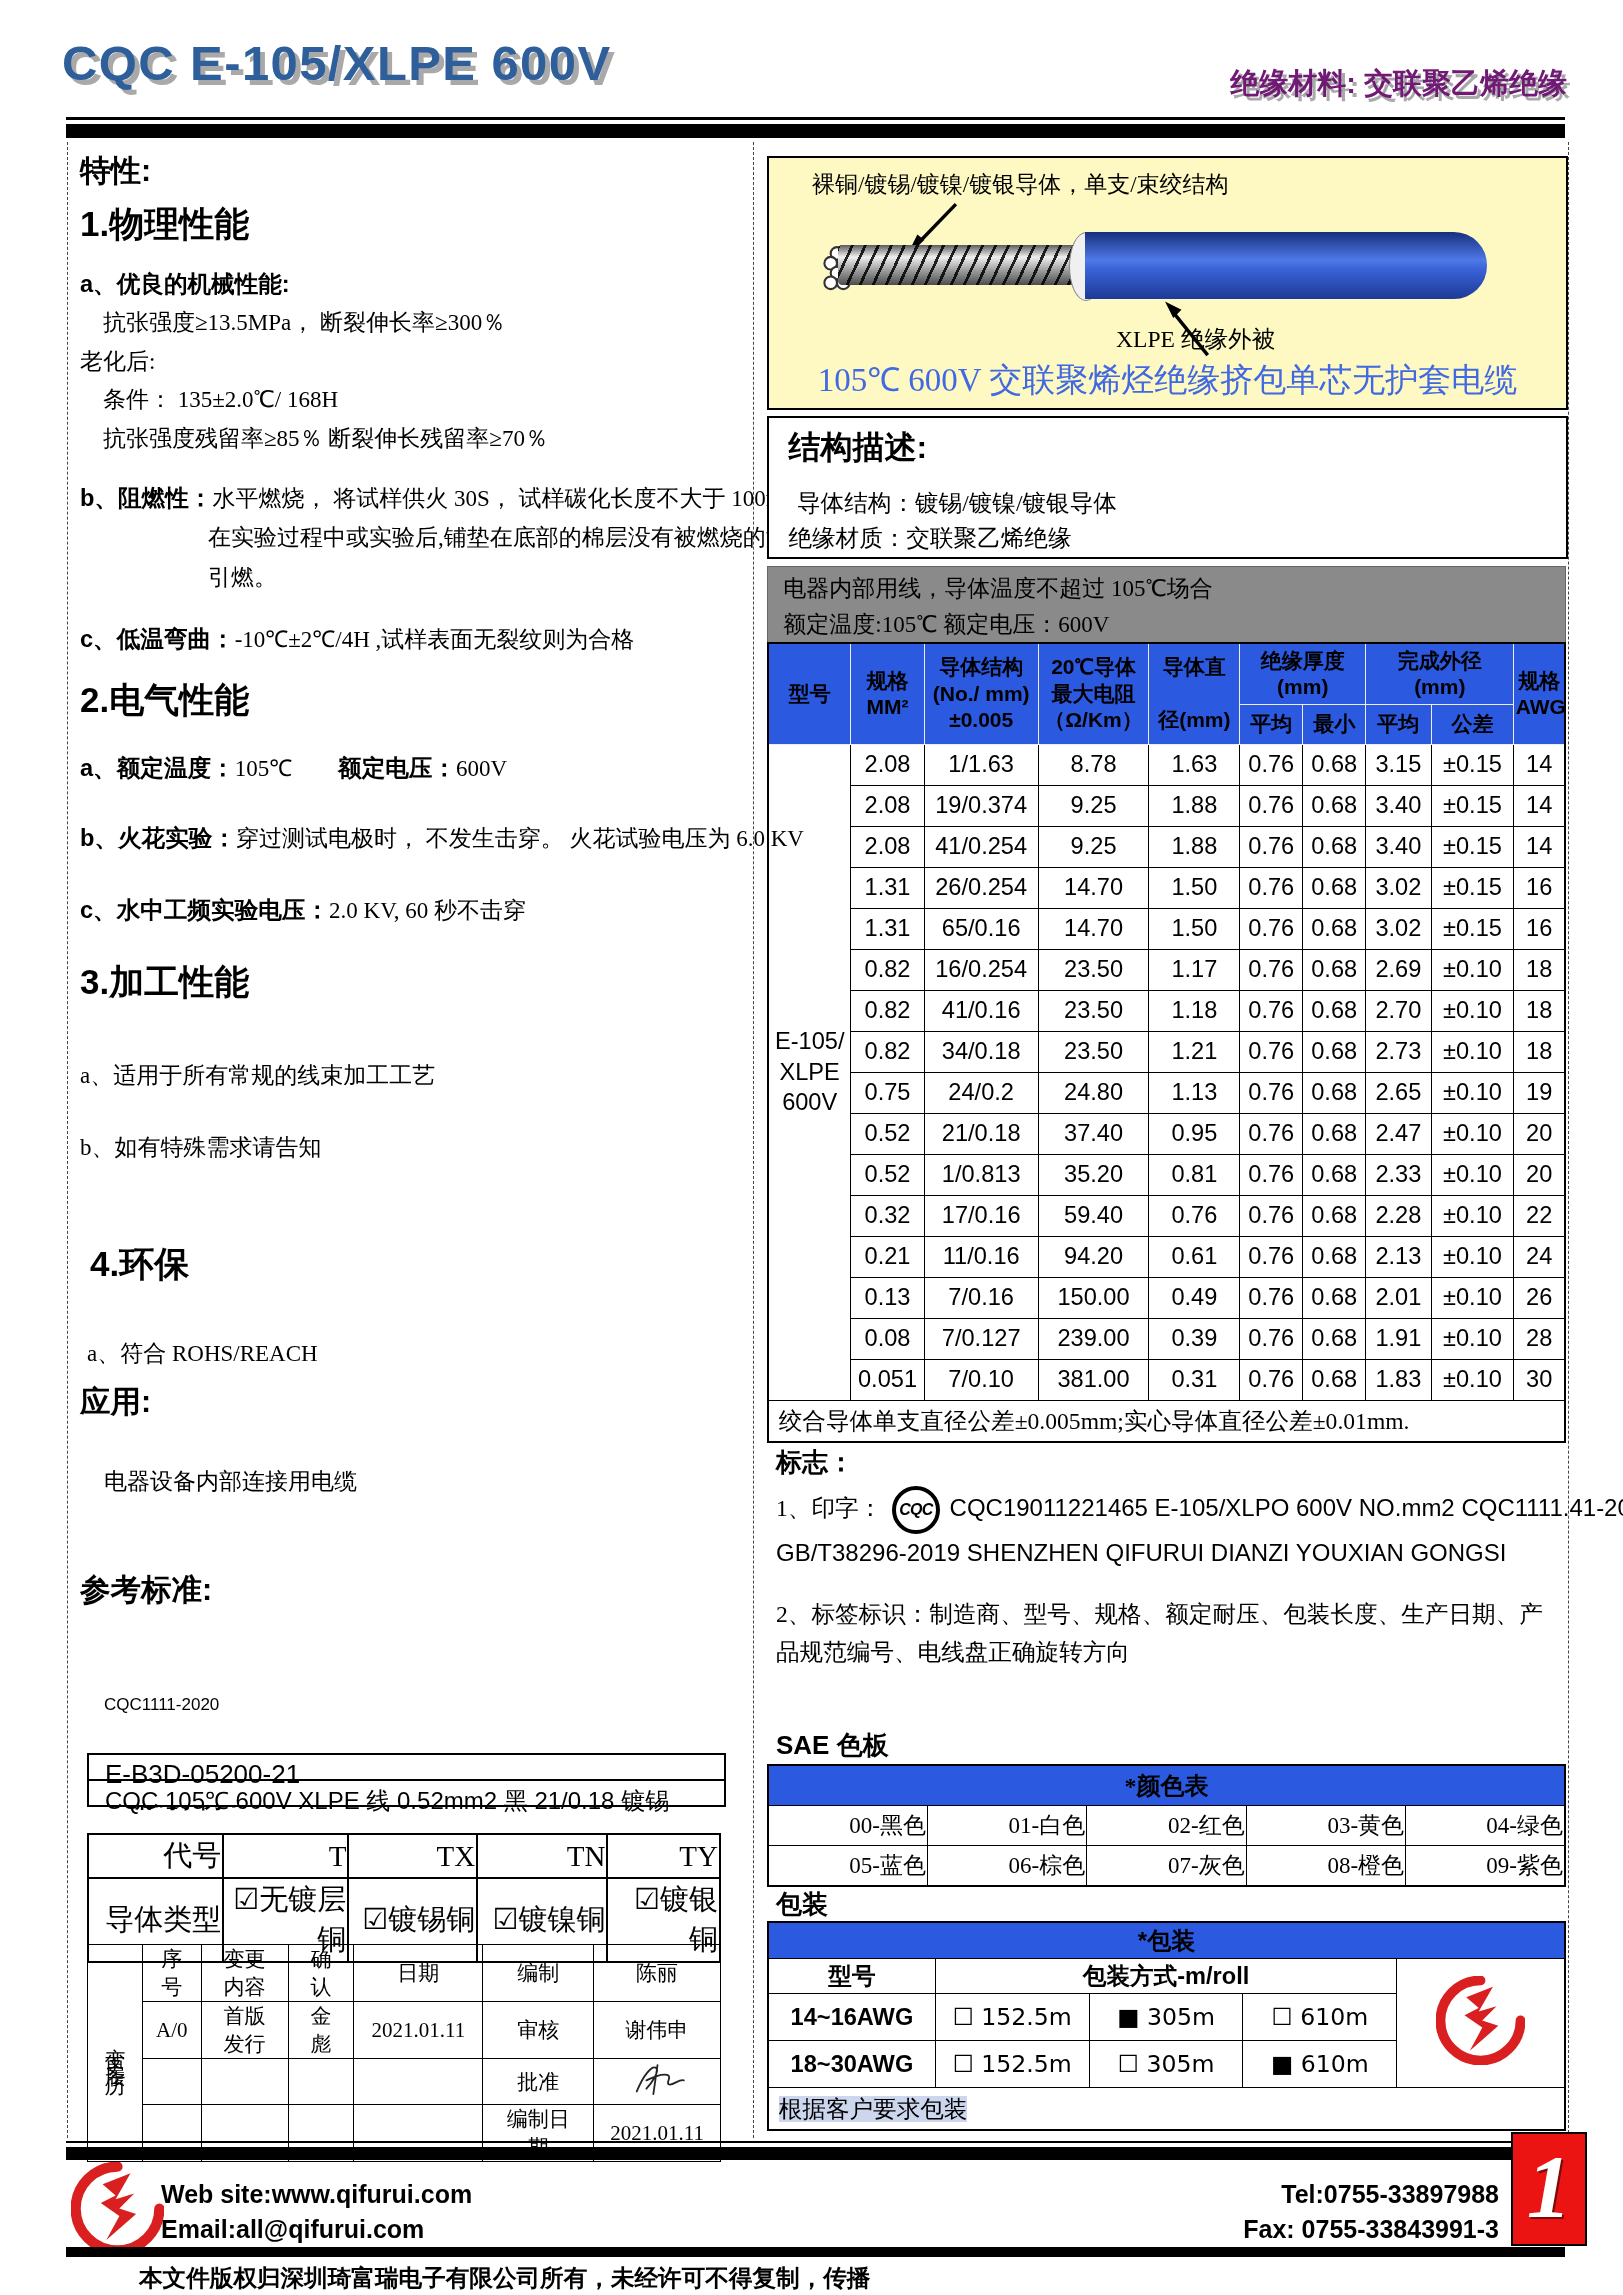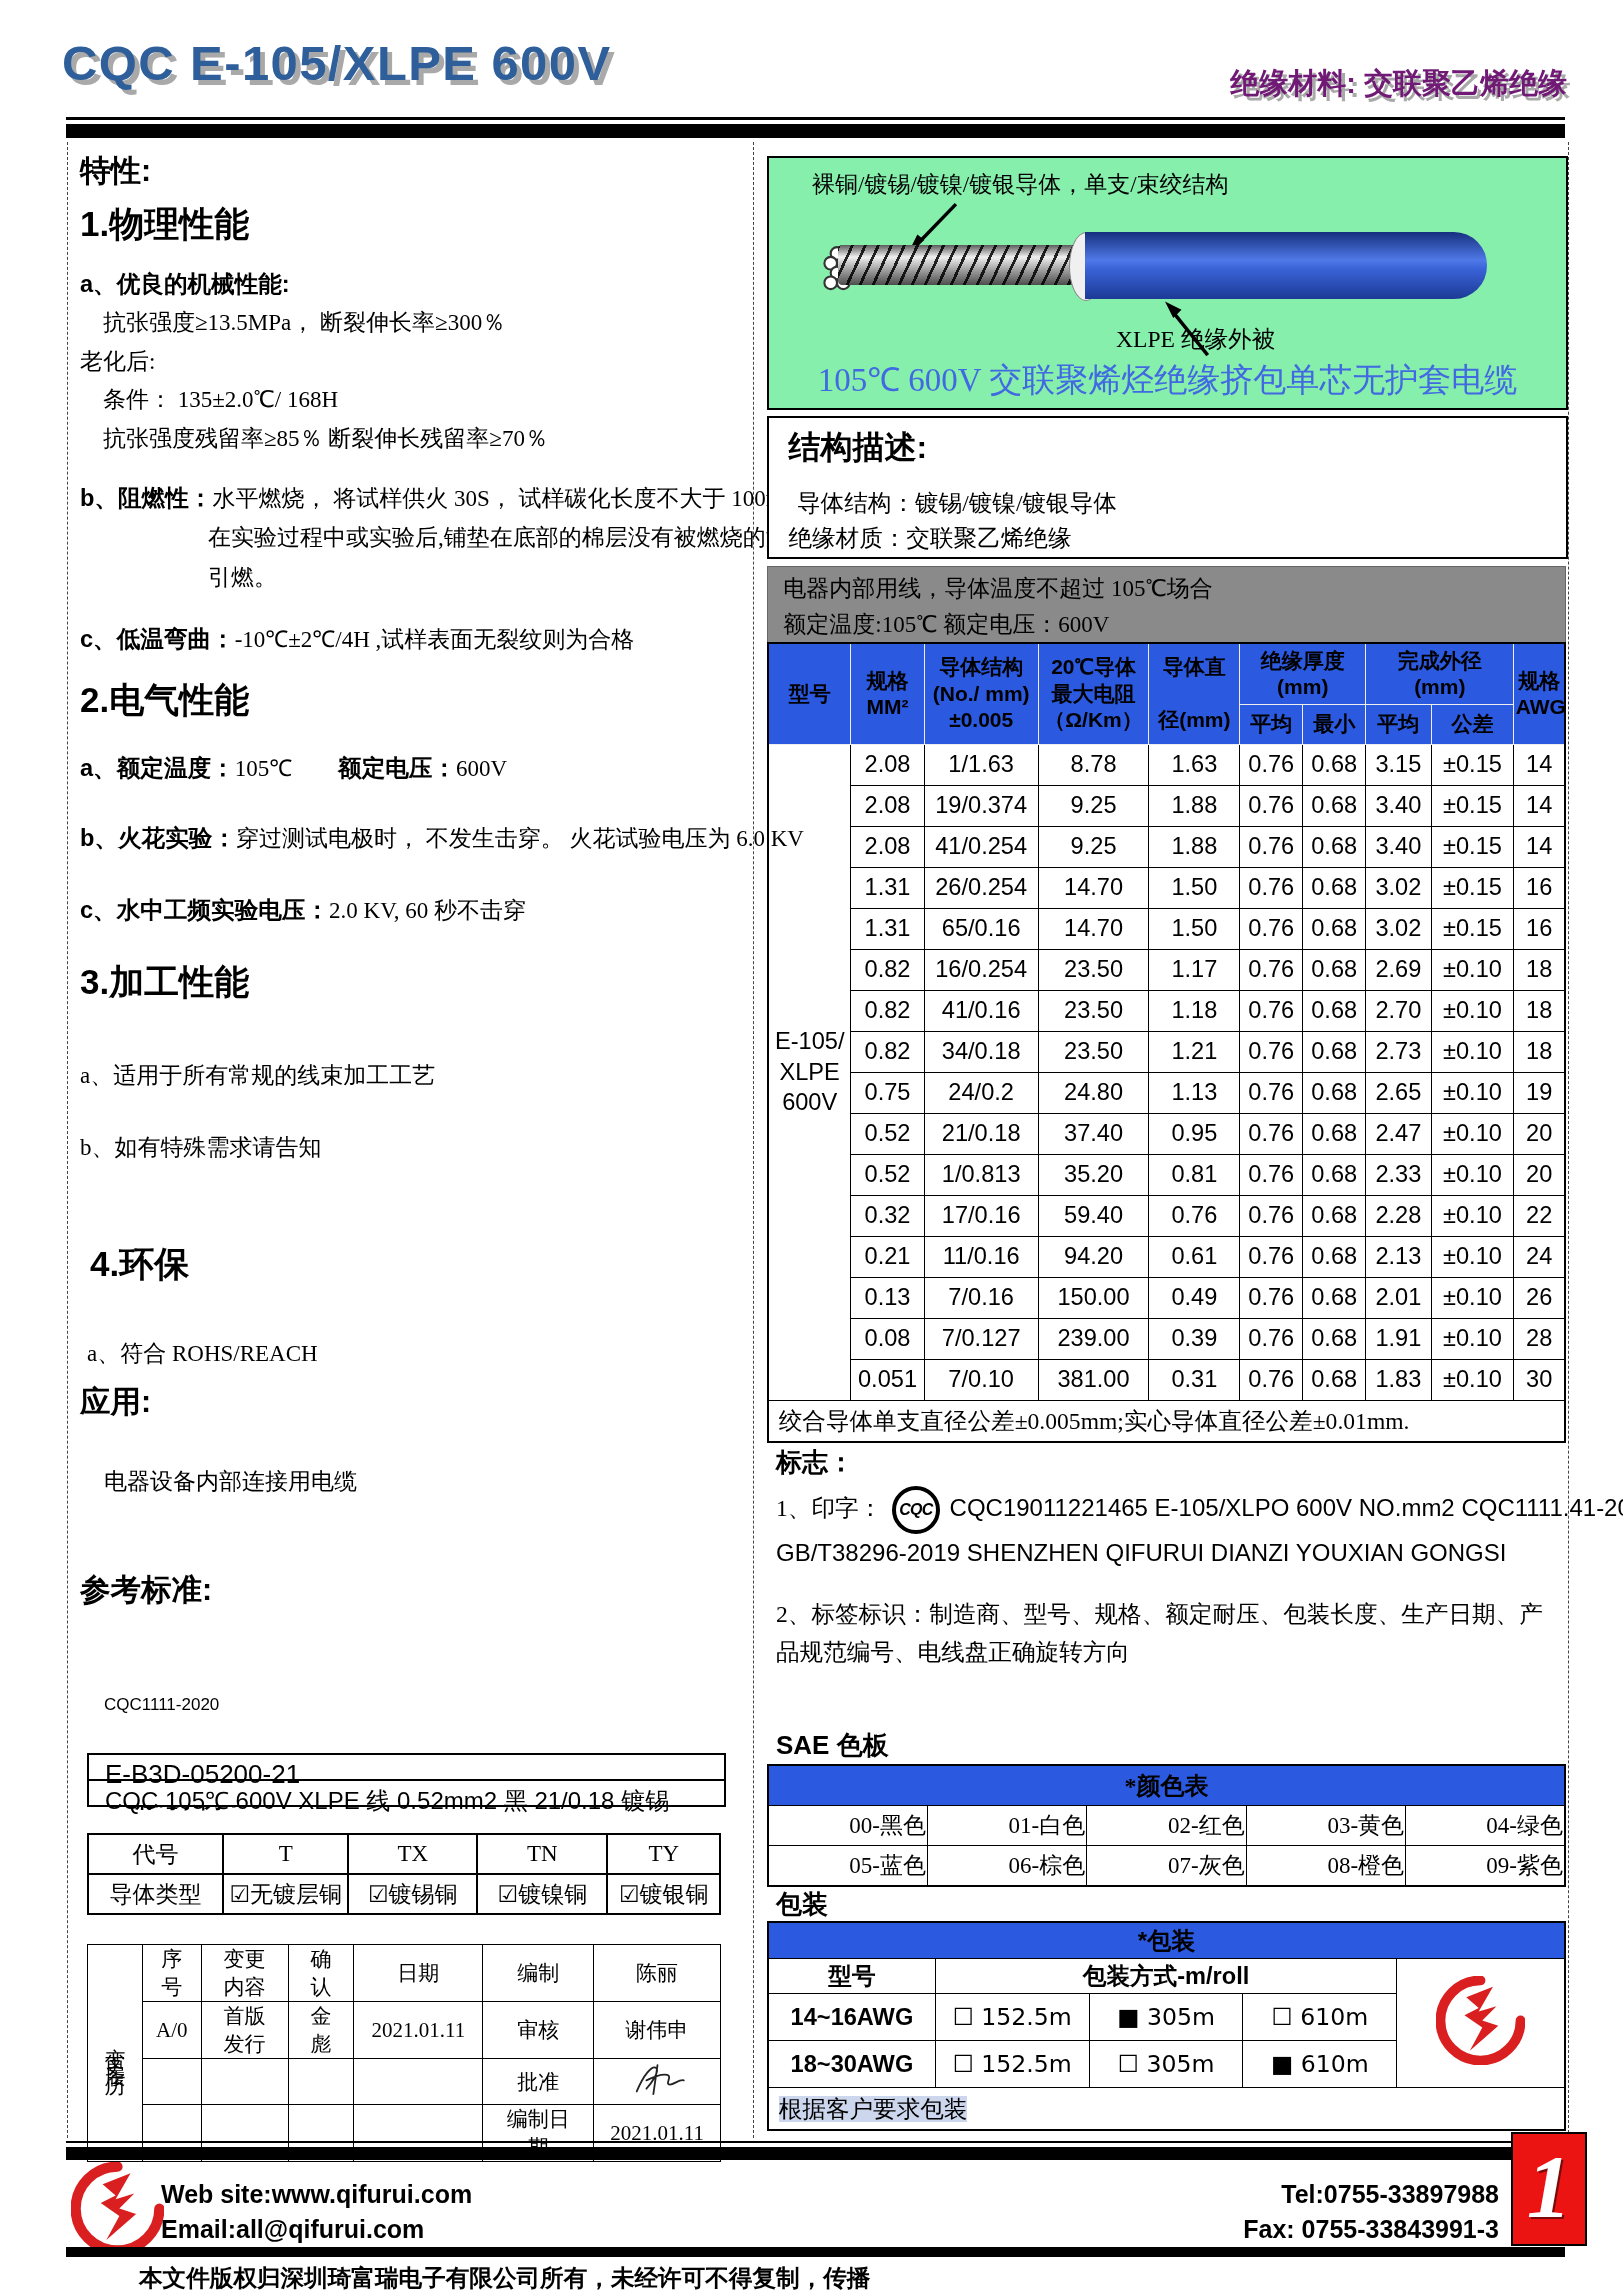--- a/index.html
+++ b/index.html
@@ -49,29 +49,29 @@
   .ref-1{left:104px;top:1695px;font-size:17px;font-family:"Liberation Sans",sans-serif;}
   .code-t{left:97px;top:1760px;font-size:23px;margin-top:24px;}
 
   .code-box{left:87px;top:1753px;width:635px;border:2.1px solid #000;background:#fff;}
   .code-box .row{height:24px;line-height:39px;padding-left:16px;font-family:Liberation Sans, sans-serif;
                  font-size:26px;white-space:nowrap;}
   .code-box .row + .row{border-top:2.1px solid #000;font-size:24px;}
 
   table{border-collapse:collapse;}
   .dh-table{left:87px;top:1833px;width:634px;}
-  .dh-table td{border:2.1px solid #000;text-align:center;height:36px;
-               font-family:"Liberation Serif",serif;font-size:23px;}
+  .dh-table td{border:2.1px solid #000;text-align:right;height:36px;
+               font-family:"Liberation Serif",serif;font-size:29px;}
   .ch-table{left:87px;top:1944px;width:634px;}
   .ch-table td{border:1.4px solid #000;text-align:center;font-family:Liberation Serif, serif;
                font-size:21px;padding:0 13px;}
   .ch-side{writing-mode:vertical-rl;text-orientation:upright;letter-spacing:9.7px;font-size:21px;}
 
   
-  .cable-box{left:767px;top:156px;width:797px;height:250px;border:2.1px solid #000;background:#86efac;}
+  .cable-box{left:767px;top:156px;width:797px;height:250px;border:2.1px solid #000;background:#fef9c3;}
   .cb-label{position:absolute;left:43px;top:11px;font-family:"Liberation Serif",serif;font-size:23px;white-space:nowrap;}
   .strand{position:absolute;left:54px;top:87px;}
   .conductor{position:absolute;left:69px;top:87px;width:239px;height:40px;
      background:
        repeating-linear-gradient(115deg,rgba(0,0,0,.85) 0 2.8px,rgba(255,255,255,0) 2.8px 11.8px),
        linear-gradient(#5a5a5a,#f0f0f0 30%,#9a9a9a 65%,#4c4c4c);
      border-radius:4.2px 0 0 4.2px;}
   .cap{position:absolute;left:300px;top:74px;width:32px;height:67px;border-radius:50%;
        background:#f0f0f0;border:1.4px solid #888;}
   .jacket{position:absolute;left:316px;top:74px;width:402px;height:67px;

